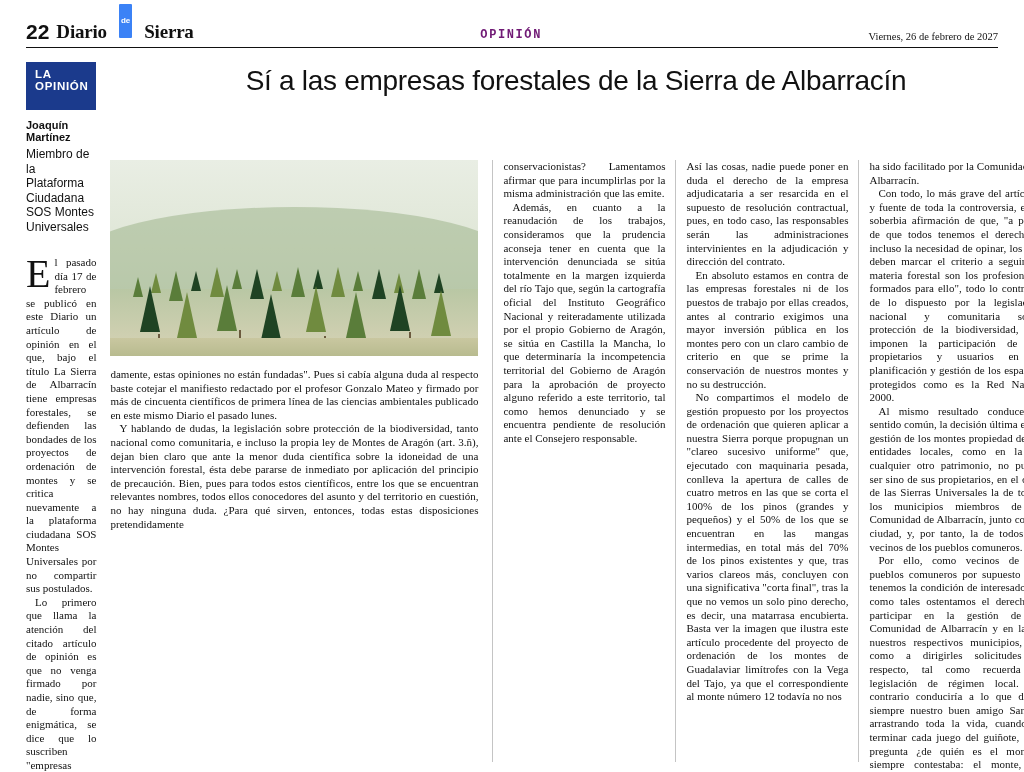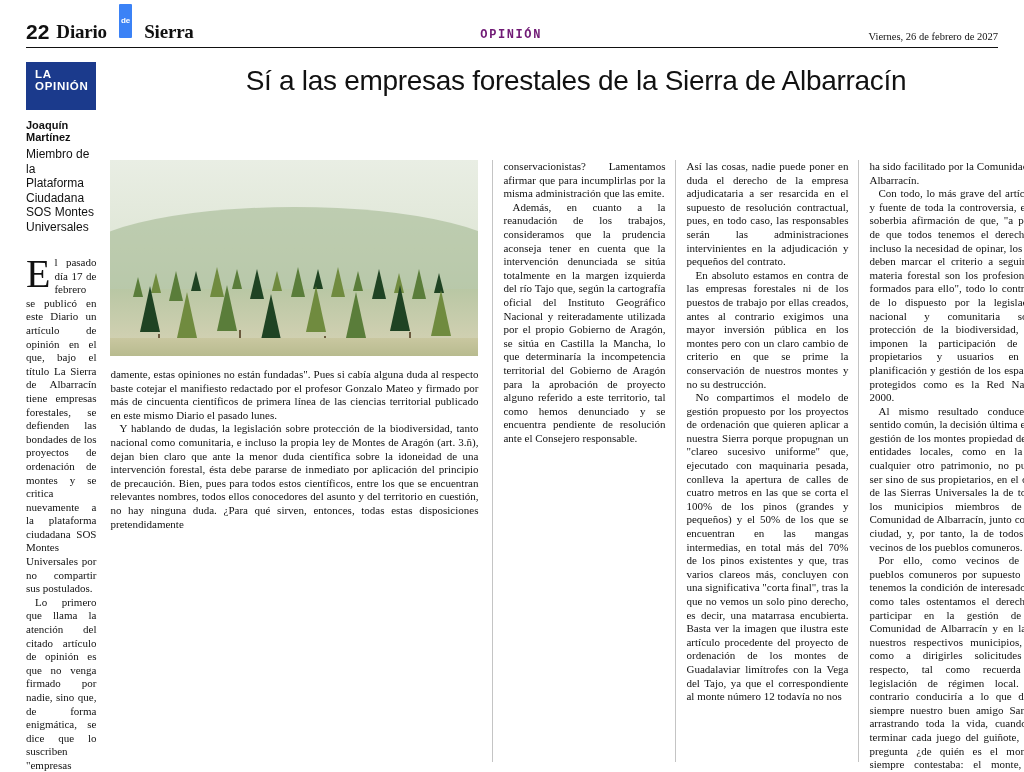--- a/index.html
+++ b/index.html
@@ -306,39 +306,39 @@
 
             <div class="trunk-line" style="left:13%; bottom:0; height:22px"></div>
             <div class="trunk-line" style="left:35%; bottom:0; height:26px"></div>
             <div class="trunk-line" style="left:58%; bottom:0; height:20px"></div>
             <div class="trunk-line" style="left:81%; bottom:0; height:24px"></div>
 
             <div class="grass"></div>
           </div>
 
           <div class="body-text photo-text">
-            <p class="first">damente, estas opiniones no están fundadas". Pues si cabía alguna duda al respecto baste cotejar el manifiesto redactado por el profesor Gonzalo Mateo y firmado por más de cincuenta científicos de primera línea de las ciencias territorial publicado en este mismo Diario el pasado lunes.</p>
+            <p class="first">damente, estas opiniones no están fundadas". Pues si cabía alguna duda al respecto baste cotejar el manifiesto redactado por el profesor Gonzalo Mateo y firmado por más de cincuenta científicos de primera línea de las ciencias ambientales publicado en este mismo Diario el pasado lunes.</p>
             <p>Y hablando de dudas, la legislación sobre protección de la biodiversidad, tanto nacional como comunitaria, e incluso la propia ley de Montes de Aragón (art. 3.ñ), dejan bien claro que ante la menor duda científica sobre la idoneidad de una intervención forestal, ésta debe pararse de inmediato por aplicación del principio de precaución. Bien, pues para todos estos científicos, entre los que se encuentran relevantes nombres, todos ellos conocedores del asunto y del territorio en cuestión, no hay ninguna duda. ¿Para qué sirven, entonces, todas estas disposiciones pretendidamente</p>
           </div>
         </div>
 
         <div class="vline"></div>
 
         <div class="text-col">
           <div class="body-text">
             <p class="first">conservacionistas? Lamentamos afirmar que para incumplirlas por la misma administración que las emite.</p>
             <p>Además, en cuanto a la reanudación de los trabajos, consideramos que la prudencia aconseja tener en cuenta que la intervención denunciada se sitúa totalmente en la margen izquierda del río Tajo que, según la cartografía oficial del Instituto Geográfico Nacional y reiteradamente utilizada por el propio Gobierno de Aragón, se sitúa en Castilla la Mancha, lo que determinaría la incompetencia territorial del Gobierno de Aragón para la aprobación de proyecto alguno referido a este territorio, tal como hemos denunciado y se encuentra pendiente de resolución ante el Consejero responsable.</p>
           </div>
         </div>
 
         <div class="vline"></div>
 
         <div class="text-col">
           <div class="body-text">
-            <p class="first">Así las cosas, nadie puede poner en duda el derecho de la empresa adjudicataria a ser resarcida en el supuesto de resolución contractual, pues, en todo caso, las responsables serán las administraciones intervinientes en la adjudicación y pequeños del contrato.</p>
+            <p class="first">Así las cosas, nadie puede poner en duda el derecho de la empresa adjudicataria a ser resarcida en el supuesto de resolución contractual, pues, en todo caso, las responsables serán las administraciones intervinientes en la adjudicación y dirección del contrato.</p>
             <p>En absoluto estamos en contra de las empresas forestales ni de los puestos de trabajo por ellas creados, antes al contrario exigimos una mayor inversión pública en los montes pero con un claro cambio de criterio en que se prime la conservación de nuestros montes y no su destrucción.</p>
             <p>No compartimos el modelo de gestión propuesto por los proyectos de ordenación que quieren aplicar a nuestra Sierra porque propugnan un "clareo sucesivo uniforme" que, ejecutado con maquinaria pesada, conlleva la apertura de calles de cuatro metros en las que se corta el 100% de los pinos (grandes y pequeños) y el 50% de los que se encuentran en las mangas intermedias, en total más del 70% de los pinos existentes y que, tras varios clareos más, concluyen con una significativa "corta final", tras la que no vemos un solo pino derecho, es decir, una matarrasa encubierta. Basta ver la imagen que ilustra este artículo procedente del proyecto de ordenación de los montes de Guadalaviar limítrofes con la Vega del Tajo, ya que el correspondiente al monte número 12 todavía no nos</p>
           </div>
         </div>
 
         <div class="vline"></div>
 
         <div class="text-col">
           <div class="body-text">
             <p class="first">ha sido facilitado por la Comunidad de Albarracín.</p>

